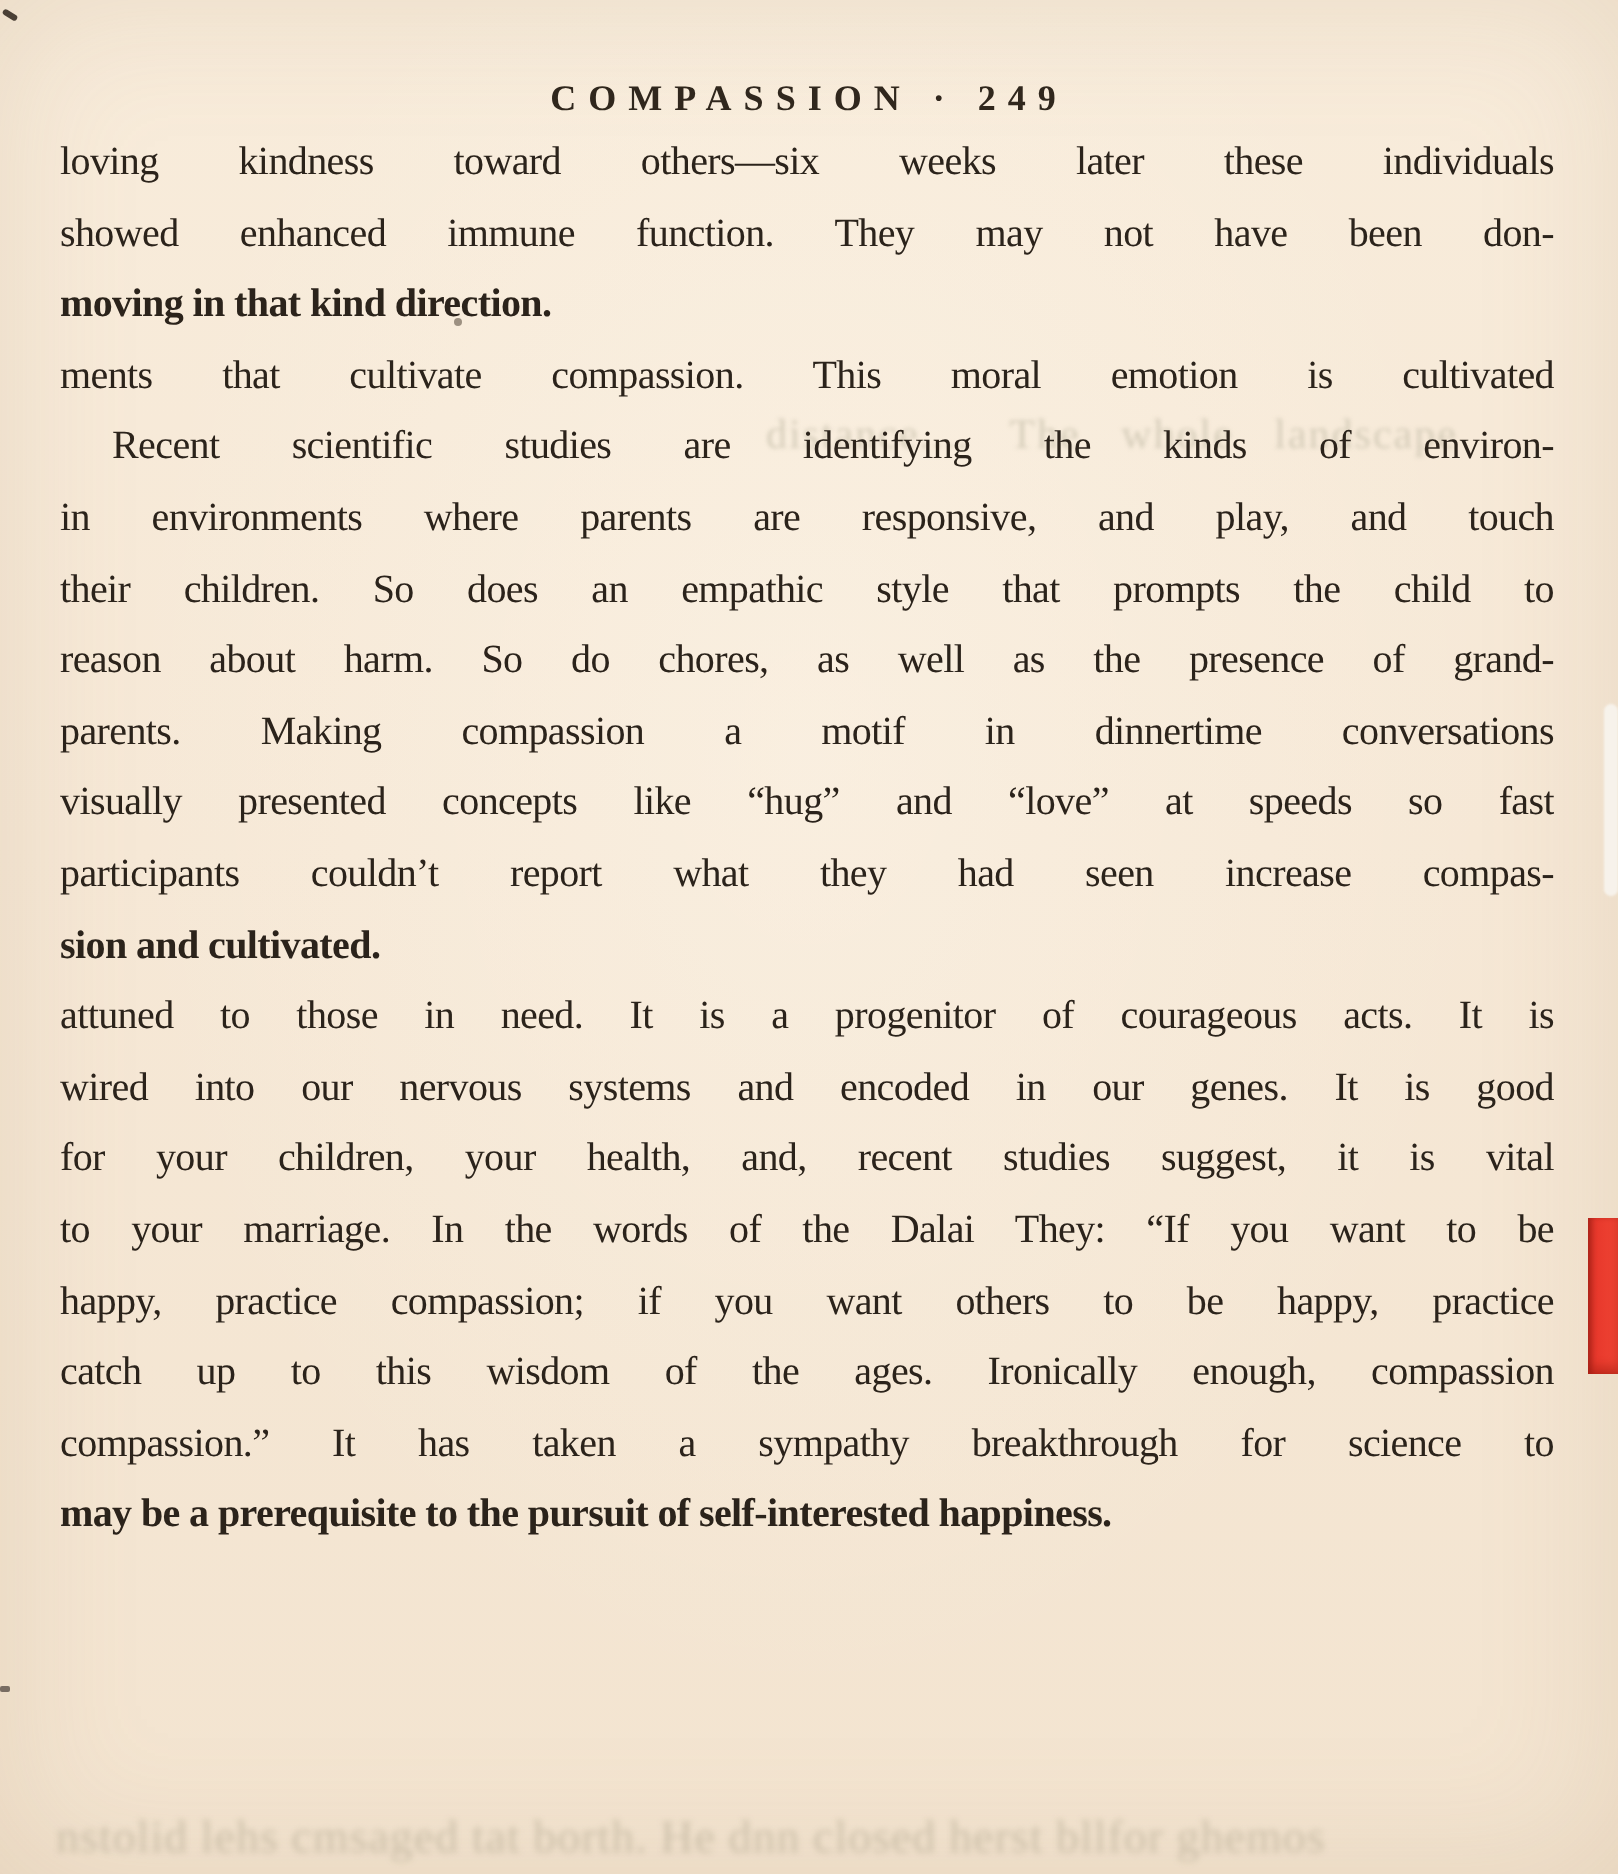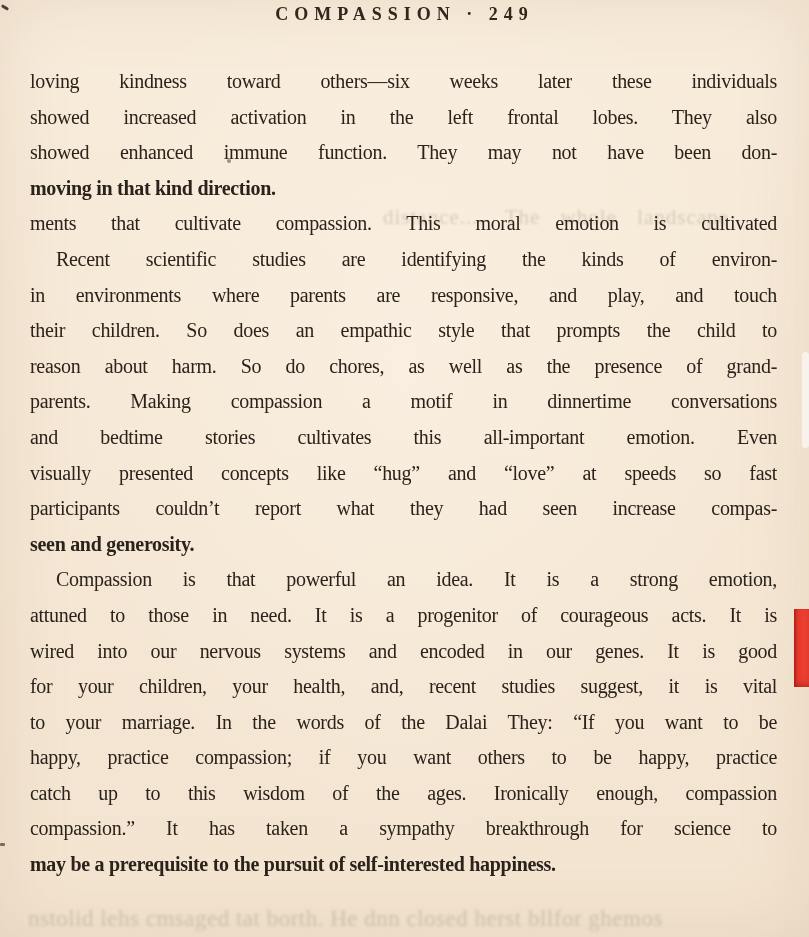--- a/index.html
+++ b/index.html
@@ -13,21 +13,21 @@
     width:809px;height:937px;
     margin:0 auto;
     overflow:hidden;
     background:
       radial-gradient(ellipse at 50% 40%, rgba(255,250,240,.35), rgba(0,0,0,0) 60%),
       linear-gradient(180deg,#f8ecdb 0%, var(--paper) 45%, #f3e4d0 100%);
     box-shadow:inset 0 0 70px rgba(170,140,100,.18);
     font-family:"Liberation Serif","DejaVu Serif",serif;
   }
   .running-head{
-    position:absolute;top:4px;left:0;right:0;
+    position:absolute;top:39px;left:0;right:0;
     text-align:center;
     font-size:18px;font-weight:bold;
     letter-spacing:6px;
     color:#30271d;
   }
   .text-block{
     position:absolute;left:30px;top:64px;width:747px;
     color:var(--ink);
   }
   .line{
@@ -67,34 +67,31 @@
 <body>
 
 <div class="page">
 
   <div class="running-head">COMPASSION · 249</div>
 
   <div class="ghost ghost-mid">distance.... The whole landscape</div>
 
   <div class="text-block">
     <div class="line">loving kindness toward others—six weeks later these individuals</div>
-    <div class="line">showed increased activation in the left frontal lobes. They also</div>
     <div class="line">showed enhanced immune function. They may not have been don-</div>
     <div class="line para-end">moving in that kind direction.</div>
     <div class="line">ments that cultivate compassion. This moral emotion is cultivated</div>
     <div class="line indent">Recent scientific studies are identifying the kinds of environ-</div>
     <div class="line">in environments where parents are responsive, and play, and touch</div>
     <div class="line">their children. So does an empathic style that prompts the child to</div>
     <div class="line">reason about harm. So do chores, as well as the presence of grand-</div>
     <div class="line">parents. Making compassion a motif in dinnertime conversations</div>
-    <div class="line">and bedtime stories cultivates this all-important emotion. Even</div>
     <div class="line">visually presented concepts like “hug” and “love” at speeds so fast</div>
     <div class="line">participants couldn’t report what they had seen increase compas-</div>
-    <div class="line para-end">seen and generosity.</div>
-    <div class="line indent">Compassion is that powerful an idea. It is a strong emotion,</div>
+    <div class="line para-end">sion and cultivated.</div>
     <div class="line">attuned to those in need. It is a progenitor of courageous acts. It is</div>
     <div class="line">wired into our nervous systems and encoded in our genes. It is good</div>
     <div class="line">for your children, your health, and, recent studies suggest, it is vital</div>
     <div class="line">to your marriage. In the words of the Dalai They: “If you want to be</div>
     <div class="line">happy, practice compassion; if you want others to be happy, practice</div>
     <div class="line">catch up to this wisdom of the ages. Ironically enough, compassion</div>
     <div class="line">compassion.” It has taken a sympathy breakthrough for science to</div>
     <div class="line para-end">may be a prerequisite to the pursuit of self-interested happiness.</div>
   </div>
 

